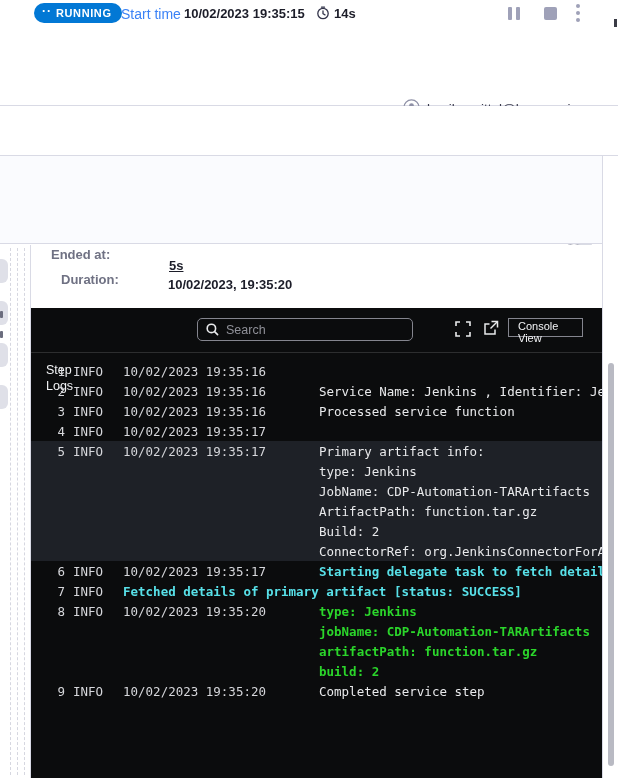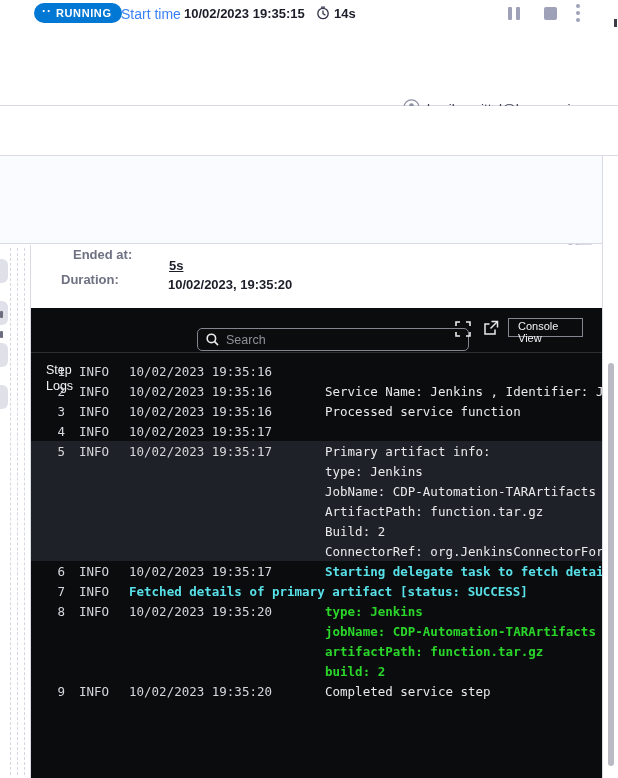--- a/index.html
+++ b/index.html
@@ -56,32 +56,32 @@
   
   #left-strip { left:0; top:245px; width:31px; height:533px; background:#fff; border-right:1px solid #d9dae5; }
   .dash-line { top:3px; width:0; height:527px; border-left:1px dashed #d6d7e0; }
   .pill { left:-5px; width:13px; height:24px; border-radius:6px; background:#dfe0e8; }
   .tick { left:0; width:3px; height:7px; background:#6b6d7e; border-radius:1px; }
 
   
   #details { left:31px; top:245px; width:571px; height:63px; background:#fff; }
   .det-label { color:#6f7183; font-size:13px; font-weight:bold; }
   .det-value { color:#1c1d29; font-size:13px; font-weight:bold; }
-  #ended-label { left:42px; top:2px; }
+  #ended-label { left:20px; top:2px; }
   #ended-value { left:137px; top:0px;margin-top:32px; }
   #duration-label { left:30px; top:27px; }
   #duration-value { left:138px; top:13px;text-decoration:underline; }
 
   
   #console { left:31px; top:308px; width:571px; height:470px; background:#0b0c0d; color:#e9eaec; }
   #console-header { position:absolute; left:0; top:0; width:571px; height:45px; border-bottom:1px solid rgba(255,255,255,.14); }
   #step-logs-title { left:15px; top:6px; width:40px; color:#f2f3f5; font-size:12.5px; line-height:16px;margin-top:48px; }
   #search-box {
-    left:166px; top:10px; width:272px; height:23px; border:1px solid #84858e; border-radius:5px;
-    display:flex; align-items:center; gap:7px; padding:0 8px; background:transparent;margin-top:10px;
+    left:166px; top:10px; width:216px; height:23px; border:1px solid #84858e; border-radius:5px;
+    display:flex; align-items:center; gap:7px; padding:0 8px; background:transparent;
   }
   #search-input {
     background:transparent; border:none; outline:none; color:#e9eaec;
     font-size:12.5px; width:190px; font-family:"Liberation Sans", sans-serif;
   }
   #search-input::placeholder { color:#8f9098; }
   #expand-icon { left:424px; top:13px; cursor:pointer; }
   #open-new-icon { left:452px; top:12px; cursor:pointer; }
   #console-view-btn {
     left:477px; top:10px; width:75px; height:19px; border:1px solid #84858e;
@@ -90,21 +90,21 @@
     font-family:"Liberation Sans", sans-serif;
   }
 
   
   #log-area {
     position:absolute; left:0; top:45px; width:571px; height:425px; overflow:hidden;
     font-family:"DejaVu Sans Mono", monospace; font-size:12.5px; padding-top:8px;
   }
   .log-row { display:flex; height:20px; align-items:center; white-space:pre; }
   .log-row .ln  { width:34px; text-align:right; color:#d6d7db; flex:none; }
-  .log-row .lvl { width:50px; margin-left:14px; color:#d6d7db; flex:none; }
+  .log-row .lvl { width:50px; margin-left:8px; color:#d6d7db; flex:none; }
   .log-row .ts  { width:196px; color:#d6d7db; flex:none; }
   .log-row .msg { color:#e9eaec; overflow:hidden; flex:1; }
   .hl-block { background:#1e2127; padding:0; }
   .c-cyan  .msg { color:#58e1e9; font-weight:bold; }
   .c-green .msg { color:#2bd62b; font-weight:bold; }
 
   
   #right-gutter { left:602px; top:156px; width:16px; height:622px; background:#fff; border-left:1px solid #d9dae5; }
   #scroll-thumb { left:5px; top:207px; width:6px; height:403px; background:#b9bac3; border-radius:3px; }
 

